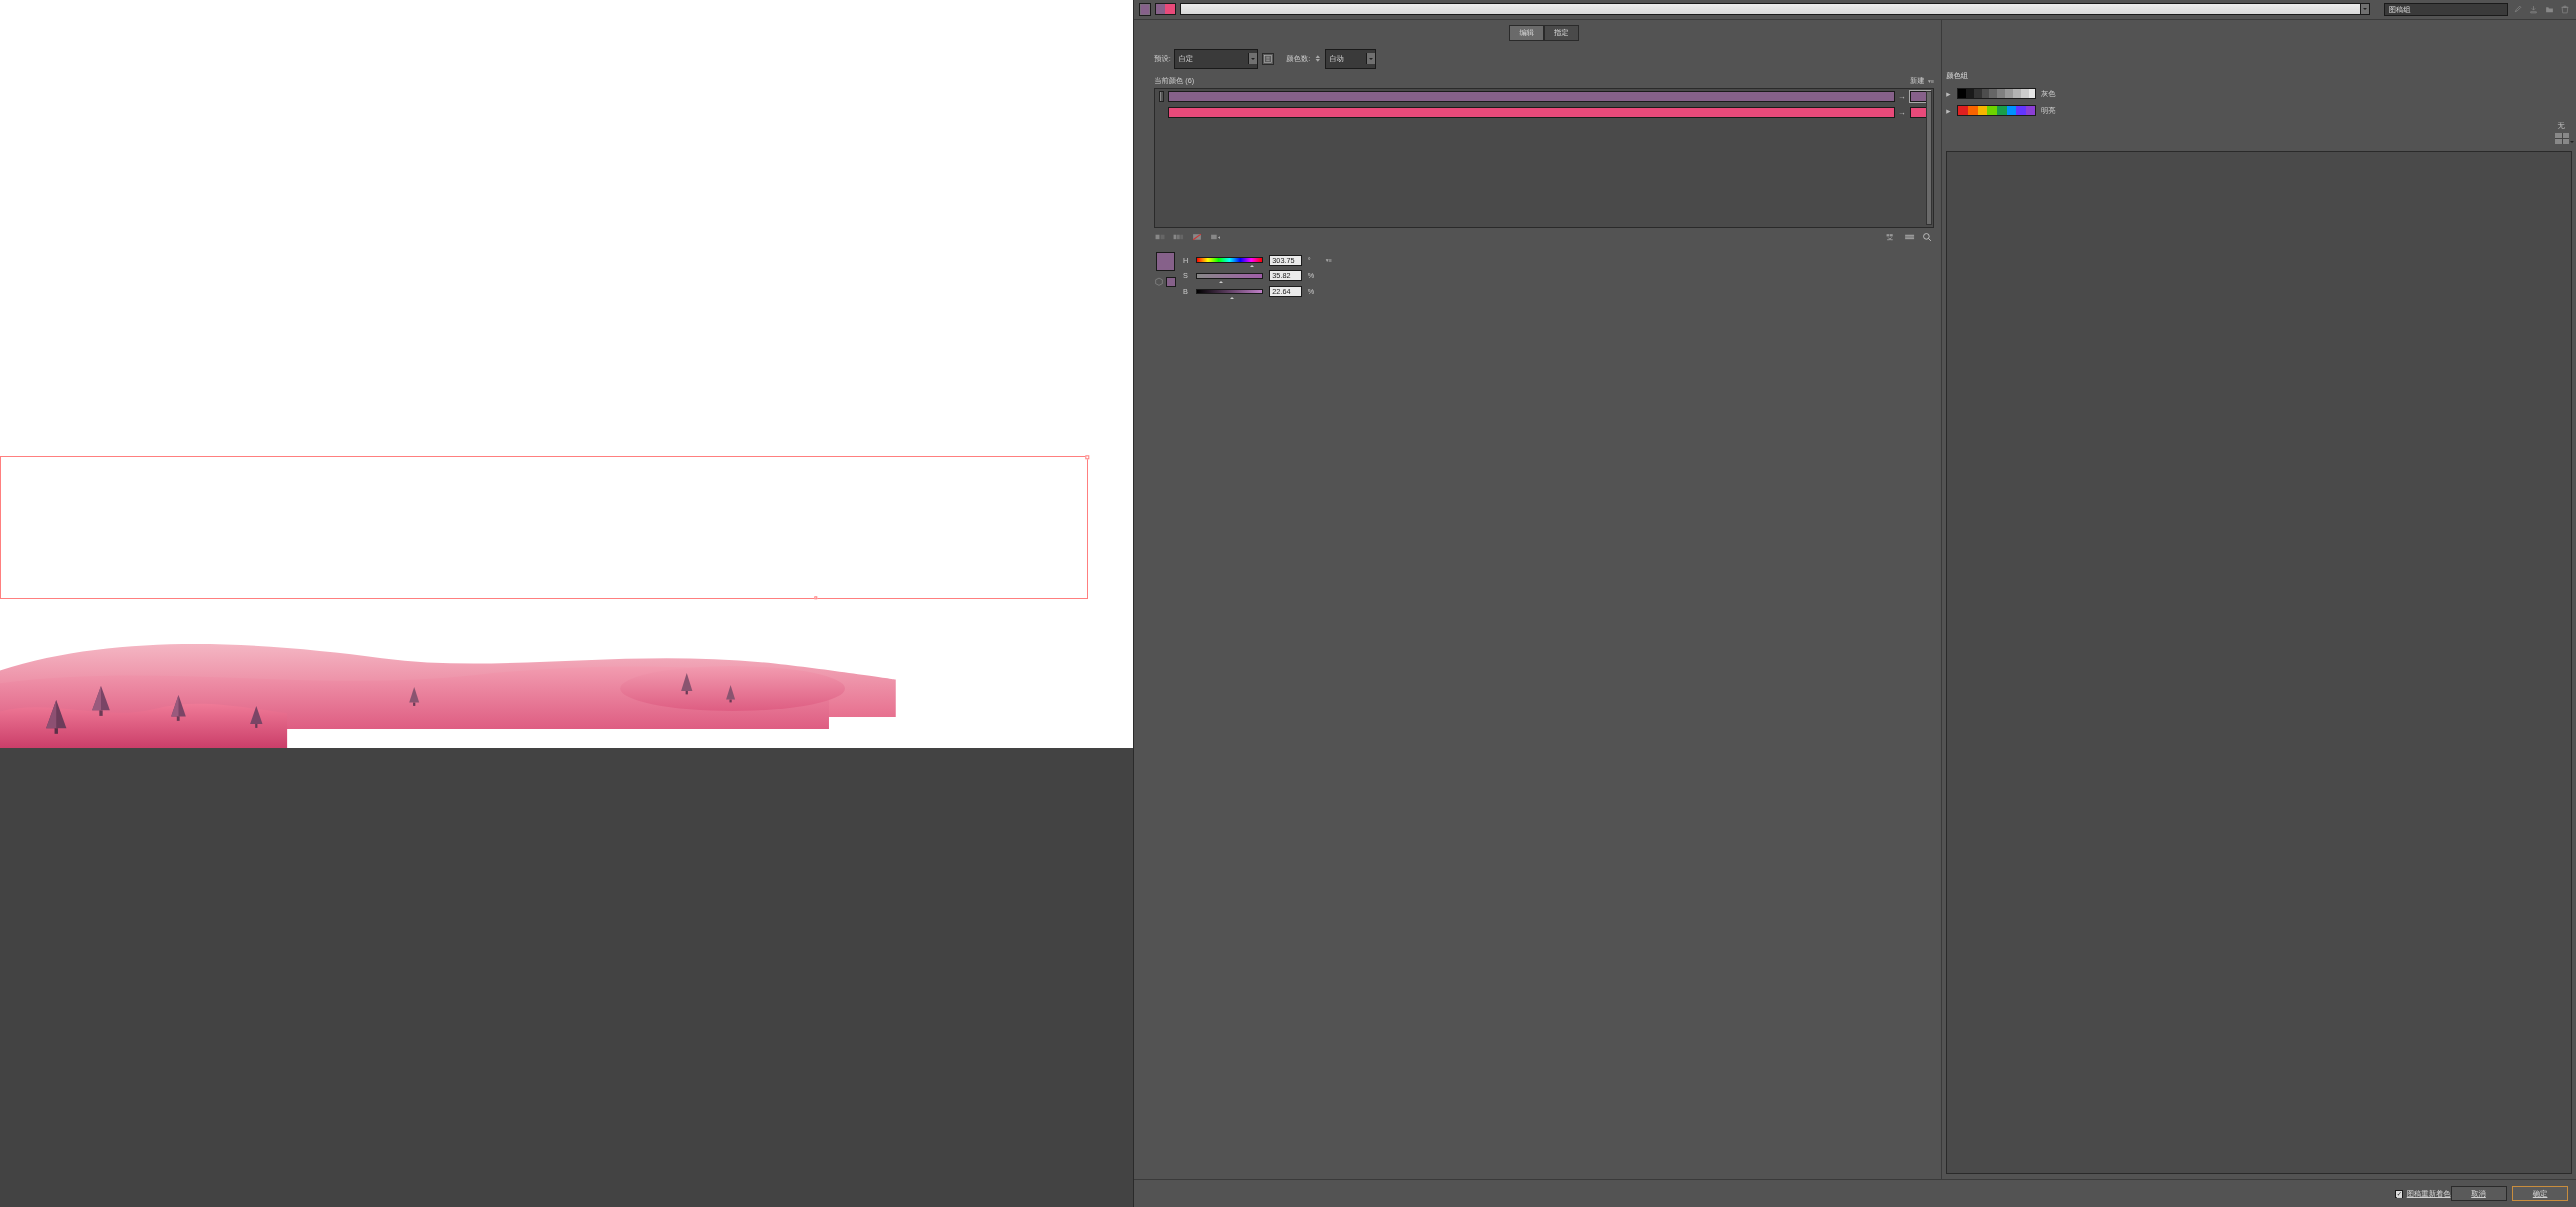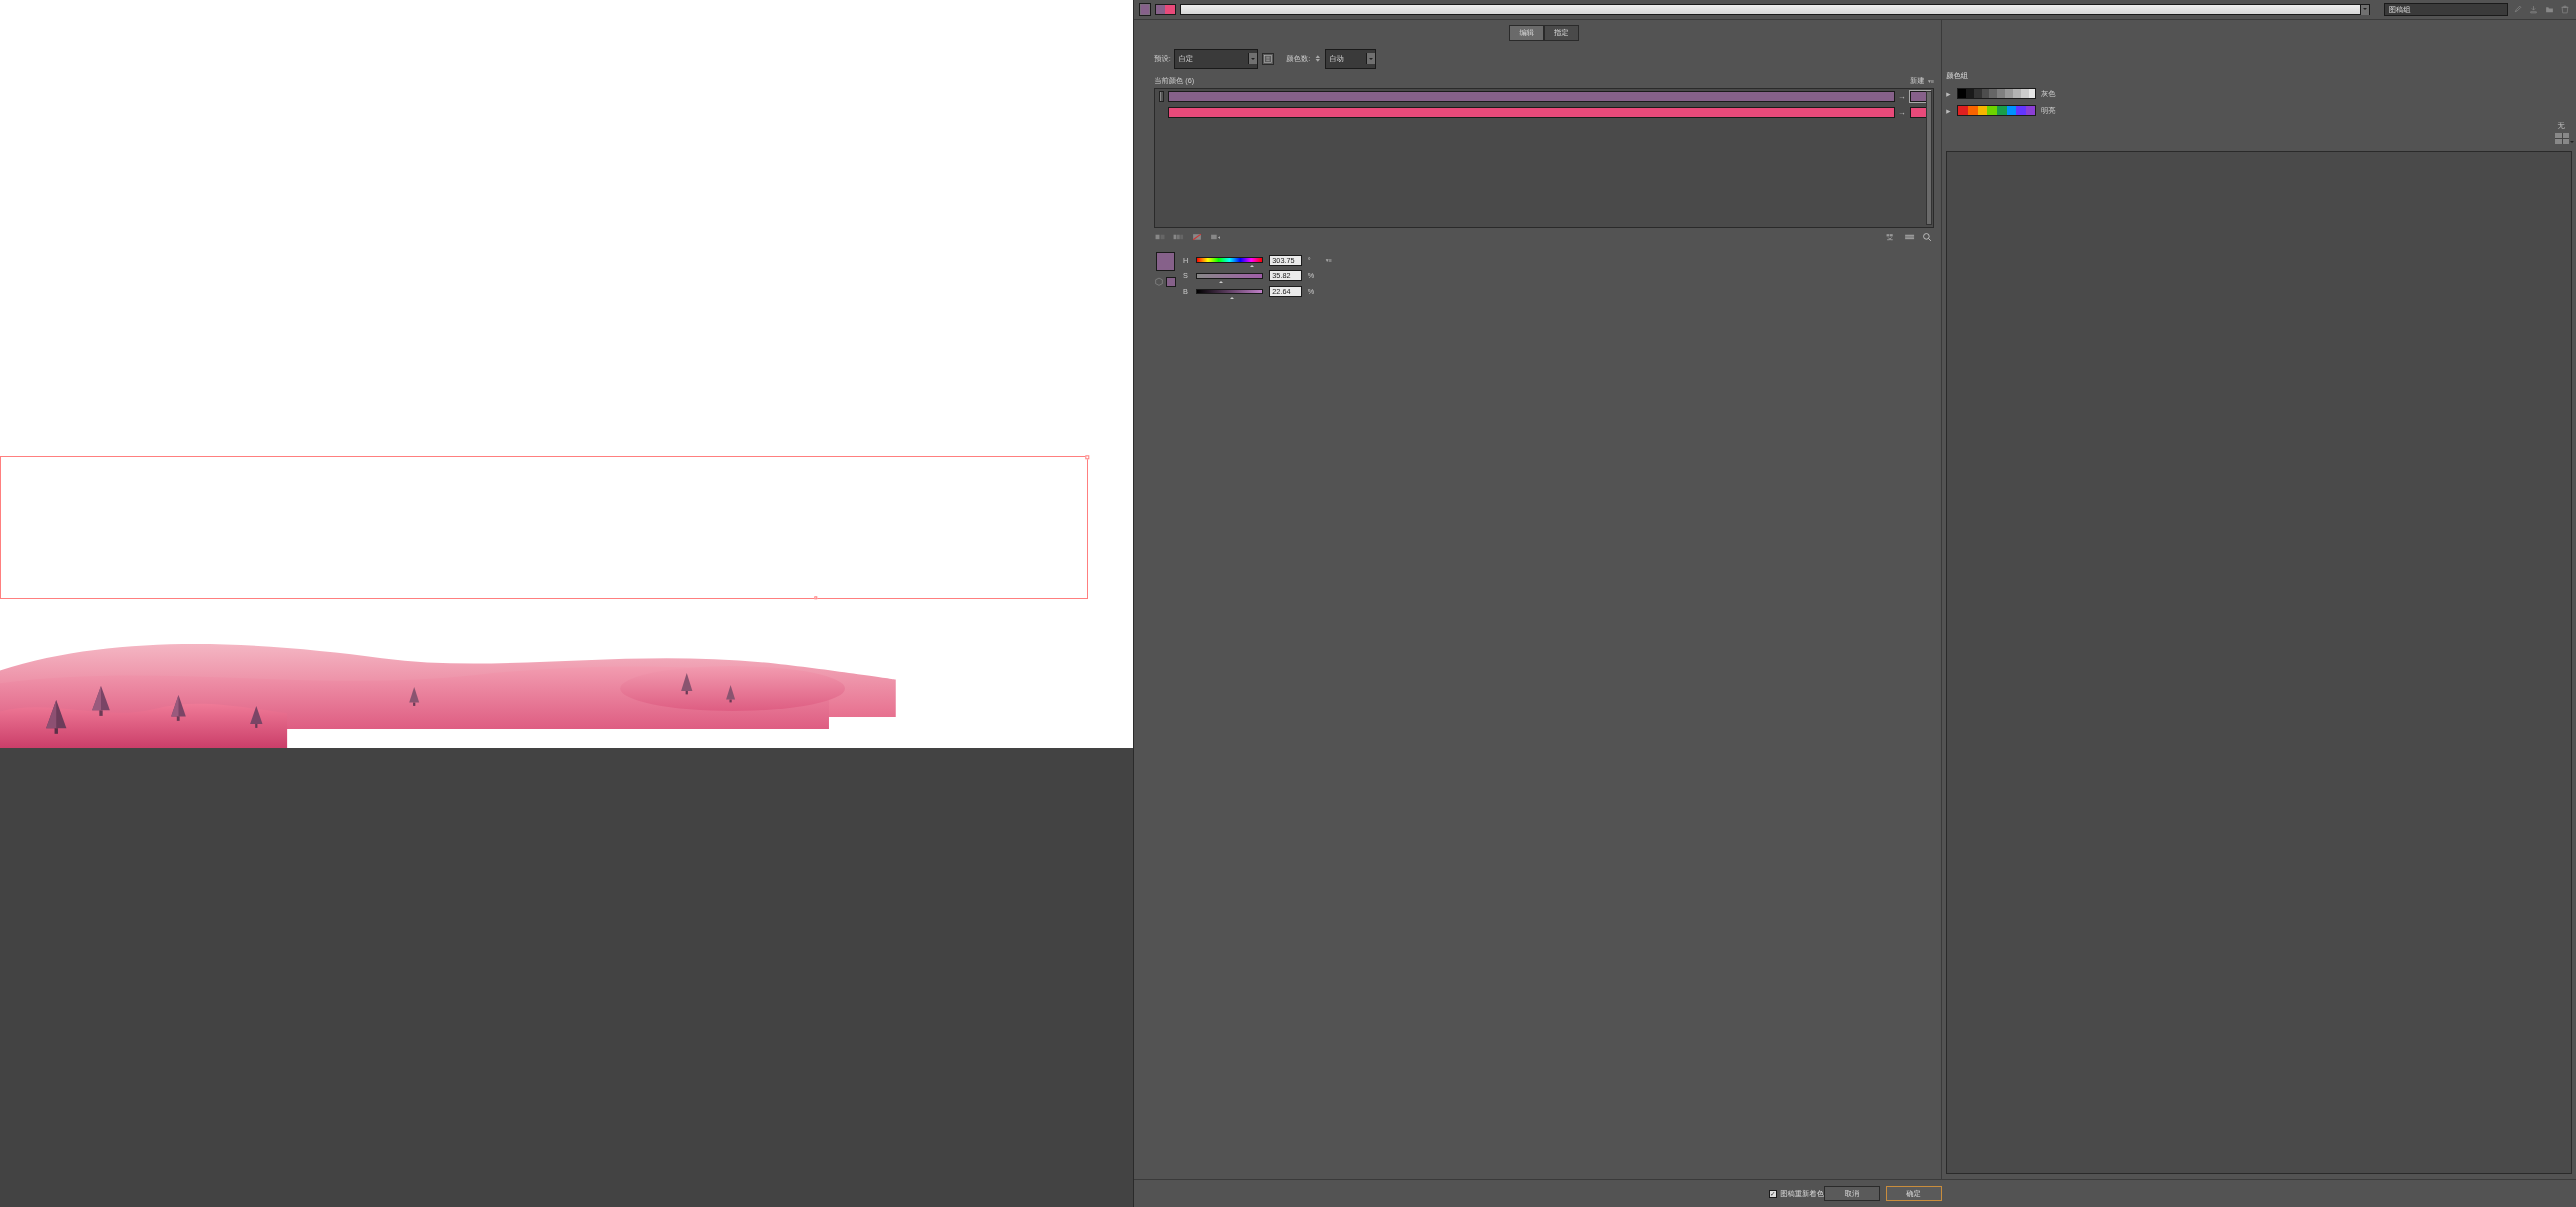--- a/index.html
+++ b/index.html
@@ -9,21 +9,21 @@
 .artboard { position: absolute; top: 0; left: 0; right: 0; height: 62%; background: #fff; overflow: hidden; }
 .landscape { position: absolute; bottom: -2.8px; left: 0; right: 0; height: 146px; }
 .hill-back { position: absolute; bottom: 34px; left: -11.2px; width: 80%; height: 107px; }
 .hill-mid  { position: absolute; bottom: 22.5px; left: -5.6px; width: 85%; height: 90px; }
 .hill-fr   { position: absolute; bottom: 0; left: -5.6px; right: -5.6px; height: 67px; }
 .tree { position: absolute; }
 .tree svg { display: block; }
 .sel-box { position: absolute; border: 0.6px solid #ff7f7f; }
 .sel-handle { position: absolute; width: 3.4px; height: 3.4px; background: #fff; border: 0.6px solid #ff7f7f; transform: translate(-50%,-50%); }
 .panel { flex: 1; background: #535353; display: flex; flex-direction: column; border-left: 0.6px solid #2a2a2a; }
-.top-bar { display: flex; align-items: center; gap: 3.4px; padding: 3.4px 4.5px; background: #535353; border-bottom: 0.6px solid #3a3a3a; }
+.top-bar { display: flex; align-items: flex-start; gap: 3.4px; padding: 3.4px 4.5px; background: #535353; border-bottom: 0.6px solid #3a3a3a; }
 .sw-big { width: 12.4px; height: 12.4px; border: 0.6px solid #1a1a1a; box-shadow: inset 0 0 0 0.6px #777; }
 .sw-duo { width: 21.4px; height: 11.2px; display: flex; border: 0.6px solid #1a1a1a; }
 .sw-duo div { flex: 1; }
 .long-dd { flex: 1; height: 11.2px; background: linear-gradient(#eee,#d8d8d8); border: 0.6px solid #1a1a1a; display: flex; align-items: center; }
 .dd-arrow { width: 9px; height: 10px; background: #707070; display: flex; align-items: center; justify-content: center; border-left: 0.6px solid #1a1a1a; }
 .dd-arrow::after { content: ""; border: 2.2px solid transparent; border-top-color: #222; margin-top: 1.7px; }
 .name-field { width: 124px; height: 12.4px; background: #3a3a3a; border: 0.6px solid #1a1a1a; color: #ddd; padding: 0 3.4px; display: flex; align-items: center; }
 .icon-btn { width: 12.4px; height: 12.4px; display: flex; align-items: center; justify-content: center; color: #888; cursor: pointer; }
 .body-row { flex: 1; display: flex; min-height: 0; }
 .left-col { flex: 0 0 56%; display: flex; flex-direction: column; border-right: 0.6px solid #3a3a3a; padding-left: 13px; }
@@ -56,21 +56,21 @@
 .val { width: 33px; height: 11.2px; background: #eaeaea; border: 0.6px solid #1a1a1a; color: #222; text-align: left; padding: 0 2.2px; display: flex; align-items: center; }
 .unit { width: 9px; color: #ccc; }
 .cube { width: 10px; height: 10px; color: #888; }
 .menu-tri { color: #aaa; font-size: 5.6px; margin-left: 3.4px; }
 .none-lbl { text-align: right; padding: 2.2px 6.7px 0; color: #ccc; }
 .grid-icon { width: 14.6px; height: 11.2px; background: #888; position: relative; }
 .grid-icon::before, .grid-icon::after { content: ""; position: absolute; background: #444; }
 .grid-icon::before { left: 50%; top: 0; bottom: 0; width: 0.6px; }
 .grid-icon::after { top: 50%; left: 0; right: 0; height: 0.6px; }
 .grid-icon .tri { position: absolute; right: -4.5px; bottom: -1.1px; border: 2.2px solid transparent; border-top-color: #222; }
-.bottom { display: flex; align-items: center; justify-content: center; padding: 5.6px 7.9px; border-top: 0.6px solid #3a3a3a; }
+.bottom { display: flex; align-items: center; justify-content: flex-end; padding: 5.6px 7.9px; border-top: 0.6px solid #3a3a3a; text-decoration: underline; }
 .chk { display: flex; align-items: center; gap: 3.4px; color: #ddd; }
 .chk-box { width: 7.9px; height: 7.9px; border: 0.6px solid #1a1a1a; background: #ddd; display: flex; align-items: center; justify-content: center; color: #222; font-size: 6.2px; }
 .btn { width: 56px; height: 15.7px; border: 0.6px solid #2a2a2a; background: #5a5a5a; color: #ddd; display: flex; align-items: center; justify-content: center; cursor: pointer; }
 .btn.primary { border: 1.1px solid #c98d3d; }
 .cg-title { color: #ddd; padding-bottom: 4.5px; }
 .cg-row { display: flex; align-items: center; gap: 4.5px; height: 17px; }
 .expand { color: #bbb; font-size: 5.6px; width: 6.7px; cursor: pointer; }
 .cg-sw { width: 79px; height: 11.2px; border: 0.6px solid #1a1a1a; }
 .cg-sw.gray { background: linear-gradient(90deg,#000 0%,#111 10%,#222 20%,#333 30%,#444 40%,#666 50%,#888 60%,#aaa 70%,#ccc 80%,#e6e6e6 90%,#fff 100%); background-size: 100% 100%; }
 .cg-sw.gray { background: repeating-linear-gradient(90deg,#000 0 7.9px,#1a1a1a 7.9px 15.7px,#333 15.7px 23.6px,#4d4d4d 23.6px 31px,#666 31px 39px,#808080 39px 47px,#999 47px 55px,#b3b3b3 55px 63px,#ccc 63px 71px,#e6e6e6 71px 79px); }

